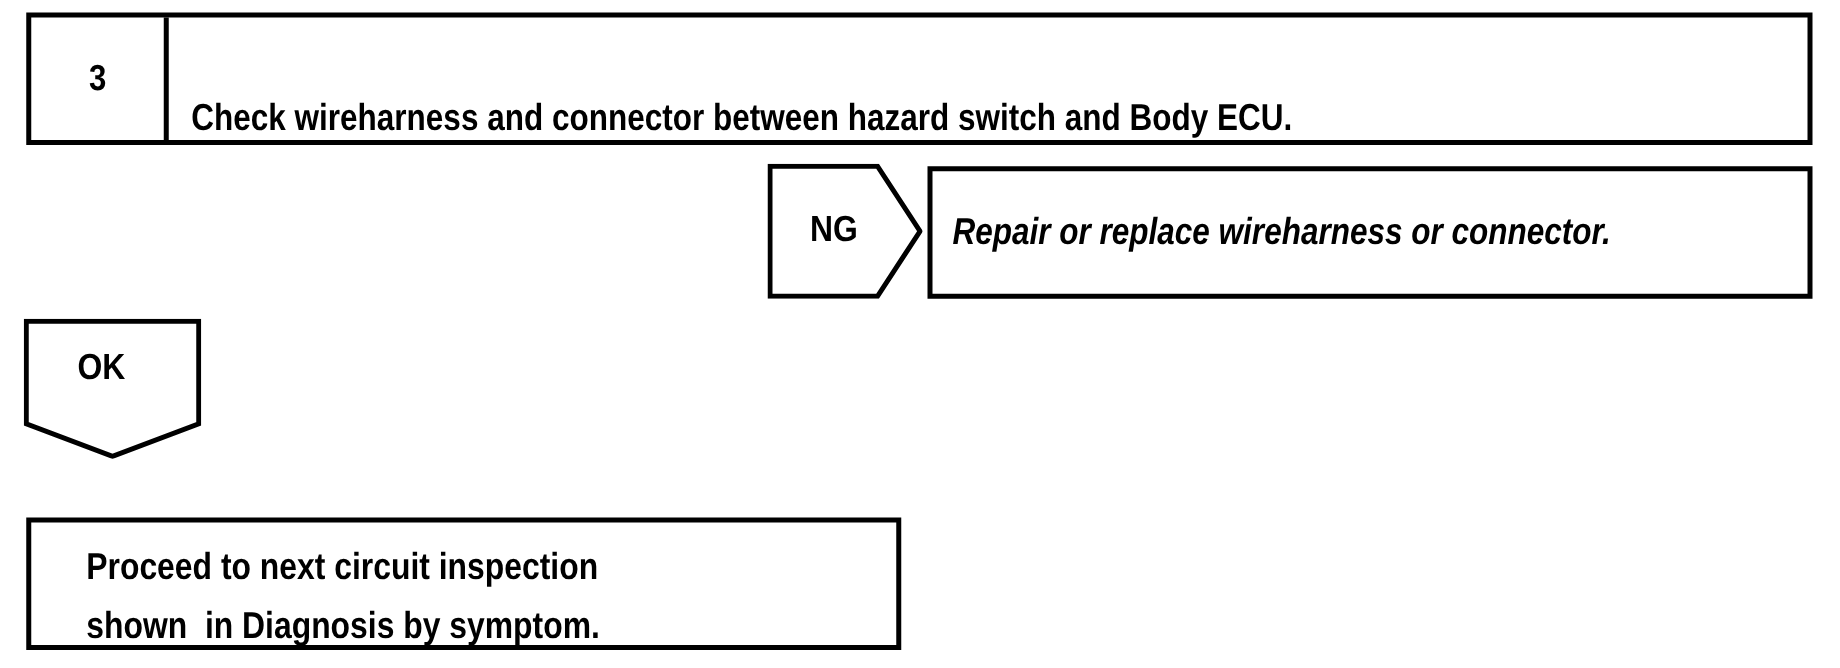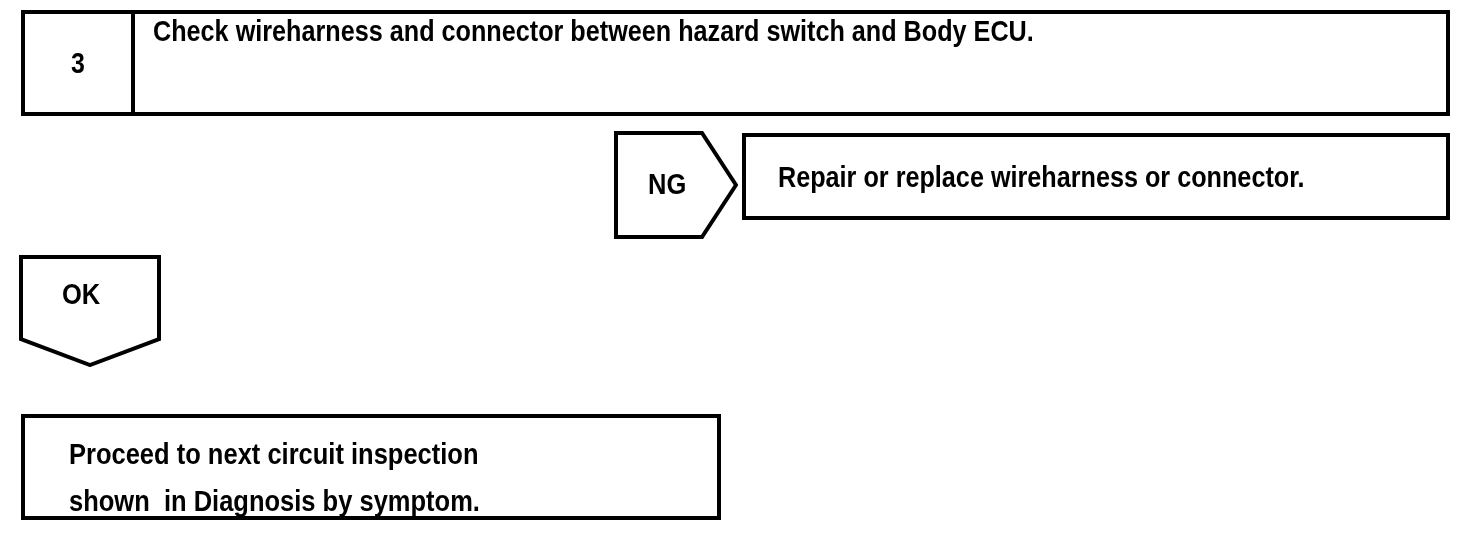--- a/index.html
+++ b/index.html
@@ -57,21 +57,21 @@
     transform: scaleX(0.86);
     transform-origin: center;
   }
   #step-text-cell {
     position: absolute;
     left: 114px;
     top: 0;
     right: 0;
     height: 98px;
     display: flex;
-    align-items: flex-start;
+    align-items: flex-end;
     padding-left: 14px;
     box-sizing: border-box;
   }
   .narrow-bold {
     font-weight: bold;
     transform: scaleX(0.84);
     transform-origin: left center;
     white-space: nowrap;
     letter-spacing: 0px;
   }
@@ -95,25 +95,26 @@
     transform: scaleX(0.88);
     transform-origin: left top;
     letter-spacing: 0px;
   }
 
   
   #repair-box {
     left: 742px;
     top: 133px;
     width: 708px;
-    height: 87px;
+    height: 106px;
     display: flex;
     align-items: center;
-    padding-left: 32px;
+    padding-left: 16px;
     box-sizing: border-box;
+    font-style: italic;
   }
   #repair-box .narrow-bold { font-size: 30px; }
 
   
   #ok-arrow {
     position: absolute;
     left: 19px;
     top: 255px;
     width: 142px;
     height: 112px;

